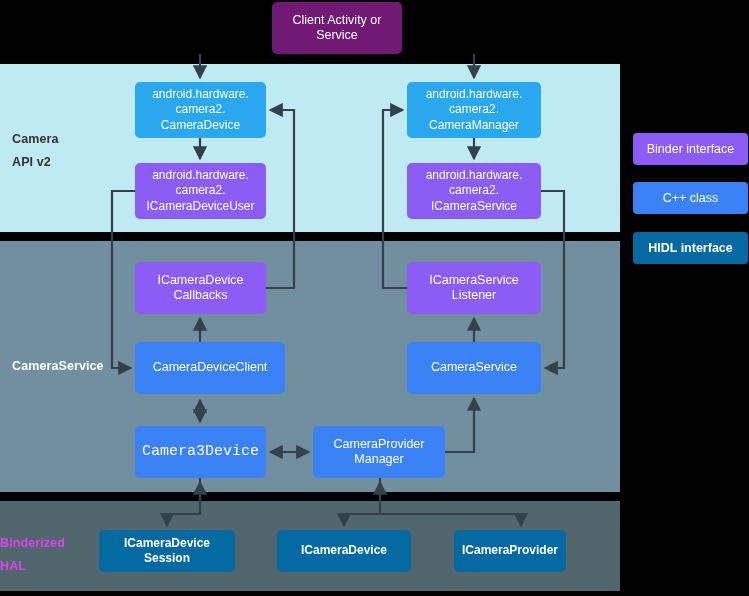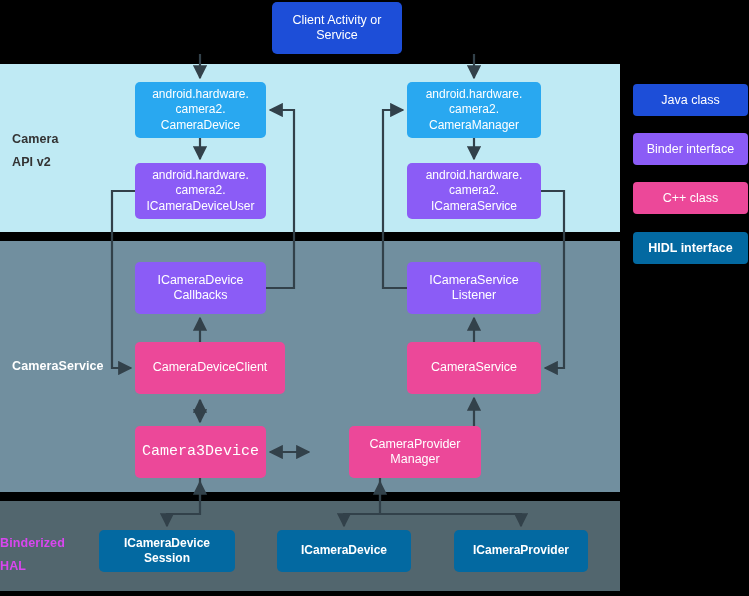--- a/index.html
+++ b/index.html
@@ -69,40 +69,40 @@
     display: flex;
     align-items: center;
     justify-content: center;
     text-align: center;
     color: #ffffff;
     box-sizing: border-box;
     white-space: pre-line;
     line-height: 15.5px;
     z-index: 3;
   }
-  .java { background: #1d4ed8; }
+  .java { background: #701a75; }
   .java2 { background: #29a8f0; }
   .binder { background: #8b5cf6; }
-  .cpp  { background: #ec4899; }
+  .cpp  { background: #3b82f6; }
   .hidl { background: #0369a1; }
 
   .n-client   { left: 272px; top: 2px;   width: 130px; height: 52px; font-size: 12.5px; }
   .n-camdev   { left: 135px; top: 82px;  width: 131px; height: 56px; font-size: 12px; }
   .n-cammgr   { left: 407px; top: 82px;  width: 134px; height: 56px; font-size: 12px; }
   .n-icamdevuser { left: 135px; top: 163px; width: 131px; height: 56px; font-size: 12px; }
   .n-icamsvc  { left: 407px; top: 163px; width: 134px; height: 56px; font-size: 12px; }
   .n-icamdevcb { left: 135px; top: 262px; width: 131px; height: 52px; font-size: 12.5px; }
   .n-icamsvclis { left: 407px; top: 262px; width: 134px; height: 52px; font-size: 12.5px; }
   .n-camdevclient { left: 135px; top: 342px; width: 150px; height: 52px; font-size: 12.5px; }
   .n-camsvc   { left: 407px; top: 342px; width: 134px; height: 52px; font-size: 12.5px; }
   .n-cam3dev  { left: 135px; top: 426px; width: 131px; height: 52px; font-size: 15px; font-family: Liberation Mono, monospace; }
-  .n-camprovmgr { left: 313px; top: 426px; width: 132px; height: 52px; font-size: 12.5px; margin-left: 36px; }
+  .n-camprovmgr { left: 313px; top: 426px; width: 132px; height: 52px; font-size: 12.5px; }
   .n-icamdevsess { left: 99px;  top: 530px; width: 136px; height: 42px; font-size: 12px; font-weight: bold; }
   .n-icamdev  { left: 277px; top: 530px; width: 134px; height: 42px; font-size: 12px; font-weight: bold; }
-  .n-icamprov { left: 454px; top: 530px; width: 134px; height: 42px; font-size: 12px; font-weight: bold; }
+  .n-icamprov { left: 454px; top: 530px; width: 112px; height: 42px; font-size: 12px; font-weight: bold; }
 
   .legend-item {
     position: absolute;
     left: 633px;
     width: 115px;
     height: 32px;
     border-radius: 4px;
     display: flex;
     align-items: center;
     justify-content: center;
@@ -213,18 +213,17 @@
   <div class="node cpp n-camsvc">CameraService</div>
   <div class="node cpp n-cam3dev">Camera3Device</div>
   <div class="node cpp n-camprovmgr">CameraProvider
 Manager</div>
 
   <div class="node hidl n-icamdevsess">ICameraDevice
 Session</div>
   <div class="node hidl n-icamdev">ICameraDevice</div>
   <div class="node hidl n-icamprov">ICameraProvider</div>
 
-  <div class="legend-item java legend-0">Java class</div>
   <div class="legend-item binder legend-1">Binder interface</div>
   <div class="legend-item cpp legend-2">C++ class</div>
   <div class="legend-item hidl legend-3">HIDL interface</div>
 
 </div>
 
 </body></html>

